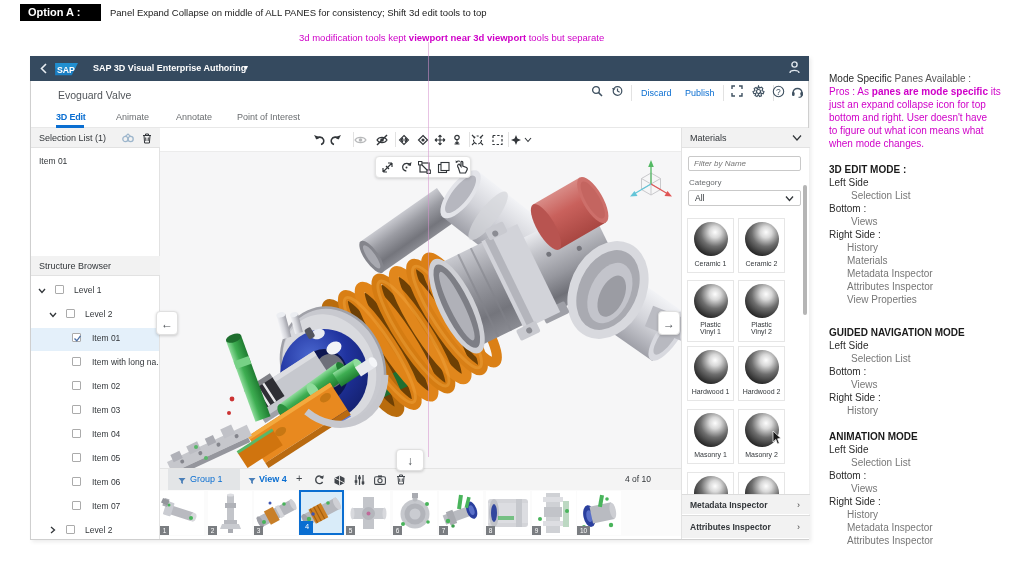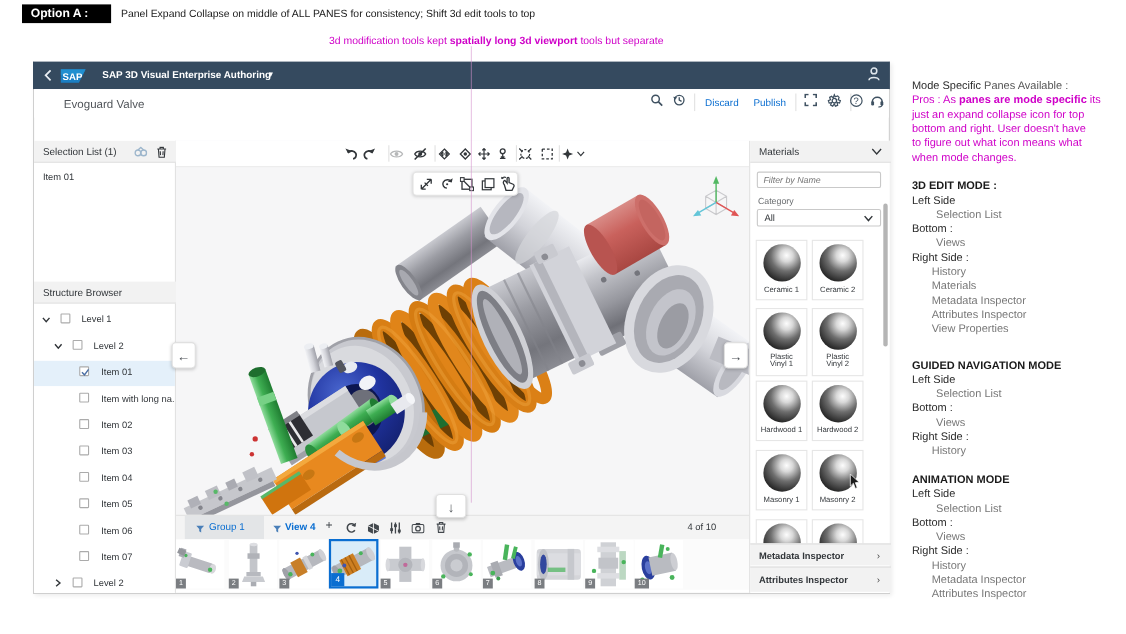--- a/index.html
+++ b/index.html
@@ -72,21 +72,21 @@
 .sph { position:absolute; left:6px; top:3px; width:34px; height:34px; border-radius:50%; background:radial-gradient(circle at 62% 30%, #fdfdfd 0%, #d8d8d8 18%, #6e6e6e 45%, #2a2a2a 75%, #1d1d1d 100%); }
 .insprow { position:absolute; left:0; width:128px; height:20px; background:#f2f2f2; border-top:1px solid #dcdcdc; font-size:8.5px; font-weight:bold; color:#32363a; line-height:20px; padding-left:8px; }
 .insprow .ch { position:absolute; right:10px; top:0; font-weight:normal; color:#444; font-size:9px; }
 </style>
 </head>
 <body>
 <div id="page">
 
   <div class="abs" id="optA">Option A :</div>
   <div class="abs" id="topnote">Panel Expand Collapse on middle of ALL PANES for consistency; Shift 3d edit tools to top</div>
-  <div class="abs" id="magnote">3d modification tools kept <b>spatially long 3d viewport</b> tools but separate</div>
+  <div class="abs" id="magnote">3d modification tools kept <b>viewport near 3d viewport</b> tools but separate</div>
   <div class="abs" id="leader"></div>
 
   <div class="abs" id="app"></div>
   <div class="abs" id="shell">
     <svg style="position:absolute;left:10px;top:7px" width="7" height="11" viewBox="0 0 7 11">
         <path d="M6,1 L1.5,5.5 L6,10" fill="none" stroke="#e8edf2" stroke-width="1.6"></path>
       </svg>
     <svg style="position:absolute;left:25px;top:6px" width="23" height="14" viewBox="0 0 26 16">
       <path d="M0,1 L26,1 L19,15 L0,15 Z" fill="#1a7fc4"></path>
       <path d="M0,1 L26,1 L23,7 L0,7 Z" fill="#2699d8" opacity="0.6"></path>
@@ -125,20 +125,27 @@
     <svg class="ic" style="left:741px" width="13" height="13" viewBox="0 0 13 13">
         <circle cx="6.5" cy="6.5" r="5.2" fill="none" stroke="#3f5161" stroke-width="1.1"></circle>
         <text x="4" y="9.5" font-size="8.5" fill="#3f5161" font-family="Liberation Sans">?</text>
       </svg>
     <svg class="ic" style="left:760px" width="13" height="13" viewBox="0 0 13 13">
         <path d="M2,8 C2,2 11,2 11,8" fill="none" stroke="#3f5161" stroke-width="1.4"></path>
         <rect x="1" y="7" width="2.6" height="4" rx="1.2" fill="#3f5161"></rect>
         <rect x="9.4" y="7" width="2.6" height="4" rx="1.2" fill="#3f5161"></rect>
         <path d="M11,10 C11,12 9,12.3 7.5,12.3" fill="none" stroke="#3f5161" stroke-width="1.1"></path>
       </svg>
+  </div>
+  <div class="abs" id="tabs">
+    <span class="sel" style="left:25px">3D Edit</span>
+    <span class="ul"></span>
+    <span style="left:85px">Animate</span>
+    <span style="left:145px">Annotate</span>
+    <span style="left:206px">Point of Interest</span>
   </div>
 
   <div class="abs" id="lpanel">
     <div class="phdr" style="top:0">Selection List (1)
       <svg style="position:absolute;right:26px;top:5px" width="12" height="10" viewBox="0 0 12 10">
           <circle cx="3.4" cy="6" r="2.6" fill="none" stroke="#9db6cc" stroke-width="1.3"></circle>
           <circle cx="8.6" cy="6" r="2.6" fill="none" stroke="#9db6cc" stroke-width="1.3"></circle>
           <path d="M3.4,3.4 L6,1 L8.6,3.4" fill="none" stroke="#9db6cc" stroke-width="1.2"></path>
         </svg>
       <svg style="position:absolute;right:8px;top:5px" width="10" height="11" viewBox="0 0 10 11">

